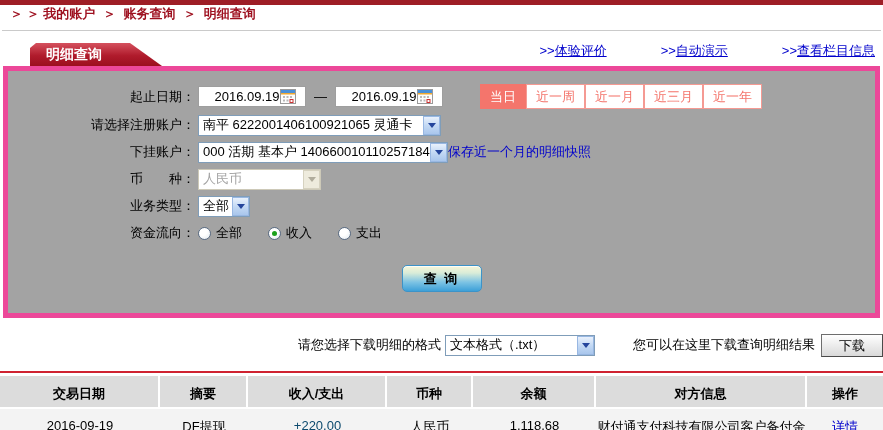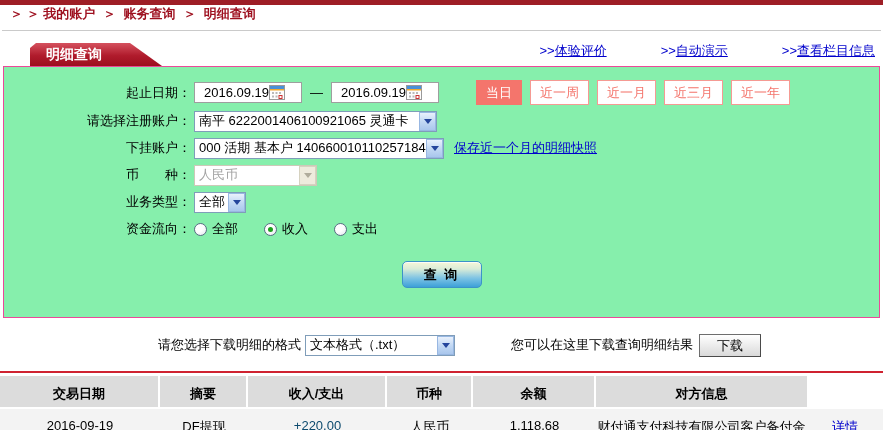--- a/index.html
+++ b/index.html
@@ -17,68 +17,68 @@
   .header-row { position:relative; height:30px; margin-top:5px; }
   .tab { position:absolute; left:30px; bottom:0; width:132px; height:23px;
     background:linear-gradient(180deg,#d5515e 0%,#b01b2c 55%,#9c0f1e 100%);
     color:#fff; font-weight:bold; font-size:14px; line-height:23px; padding-left:16px;
     clip-path:polygon(0px 23px, 0px 5px, 6px 0px, 100px 0px, 132px 23px); }
   .hd-links { position:absolute; right:8px; top:6px; display:flex; gap:54px; }
   .hd-link { color:#0000cc; white-space:nowrap; cursor:pointer; }
   .hd-link .pfx { text-decoration:none; }
   .hd-link .txt { text-decoration:underline; }
 
-  .panel { margin:0 3px; height:252px; background:#86efac; border:1px solid #ec4899;
+  .panel { margin:0 3px; height:252px; background:#a3a3a3; border:5px solid #ec4899;
     padding-top:13px; }
 
   .frow { display:flex; align-items:center; margin-bottom:5px; min-height:22px; }
   .flabel { width:190px; text-align:right; padding-right:3px; white-space:pre; }
 
   .datebox { width:108px; height:21px; background:#fff; border:1px solid #9e9e9e;
-    display:flex; align-items:center; justify-content:flex-start; padding:0 3px 0 9px; }
+    display:flex; align-items:center; justify-content:center; padding:0 3px 0 9px; }
   .date-sep { margin:0 8px; }
 
   .xpselect { height:21px; background:#fff; border:1px solid #7f9db9;
     display:flex; align-items:center; }
   .xpselect .val { flex:1; padding:18px 4px; white-space:nowrap; overflow:hidden; }
   .arr { width:17px; height:19px; margin:0; background:linear-gradient(180deg,#e9f1fc 0%,#c3d9f4 50%,#a9c6ec 100%);
     border:1px solid #98b7e2; display:flex; align-items:center; justify-content:center; }
   .arr::after { content:""; width:0; height:0; border:4px solid transparent;
     border-top:5px solid #24459c; margin-top:5px; }
   .xpselect.dis { border-color:#cdc9b8; background:#fff; }
   .xpselect.dis .val { color:#a3a3a3; }
   .xpselect.dis .arr { background:#eeebdd; border-color:#d6d2c0; }
   .xpselect.dis .arr::after { border-top-color:#b0ac9c; }
 
   .w-reg { width:243px; } .w-sub { width:250px; } .w-cur { width:123px; } .w-biz { width:52px; }
 
-  .qb-group { display:flex; gap:8px; margin-left:37px; }
+  .qb-group { display:flex; gap:0; margin-left:37px; }
   .qb { height:25px; line-height:23px; padding:0 9px; border:1px solid #f59a93;
     background:#fff; color:#f4756c; cursor:pointer; }
   .qb.active { background:#f4756c; border-color:#f4756c; color:#fff; }
 
-  .snap-link { margin-left:10px; color:#0000cc; text-decoration:underline; cursor:pointer; }
+  .snap-link { color:#0000cc; cursor:pointer; }
 
   .radio-group { display:flex; align-items:center; }
   .radio-opt { display:flex; align-items:center; margin-right:26px; cursor:pointer; }
   .radio { width:13px; height:13px; border-radius:50%; border:1px solid #5a6c84;
     background:radial-gradient(circle at 35% 30%, #ffffff 40%, #dfe6ec); position:relative;
     display:inline-block; margin-right:5px; }
   .radio.checked::after { content:""; position:absolute; left:3px; top:3px;
     width:5px; height:5px; border-radius:50%; background:#1ba11b; }
 
   .query-row { text-align:center; margin-top:21px; }
   .query-btn { display:inline-block; width:80px; height:27px; line-height:25px;
     border:1px solid #3c93c8; border-radius:5px; font-weight:bold; text-align:center;
     background:linear-gradient(180deg,#f8f6d8 0%,#d9ecd8 28%,#7cc3e4 65%,#3da0d8 100%);
     box-shadow:inset 0 1px 0 rgba(255,255,255,.8); cursor:pointer; letter-spacing:2px; }
 
-  .dl-row { display:flex; align-items:center; margin:15px 0 0 158px; height:24px; }
+  .dl-row { display:flex; align-items:center; margin:15px 0 0 158px; height:24px;justify-content:flex-end; }
   .dl-select { width:150px; margin-left:4px; }
-  .dl-hint { margin-left:56px; }
+  .dl-hint { margin-left:38px; }
   .dl-btn { width:62px; height:23px; line-height:21px; text-align:center; margin-left:6px;
     background:linear-gradient(180deg,#ffffff,#d9d9d9); border:1px solid #6e6e6e;
     border-bottom-color:#4a4a4a; border-right-color:#4a4a4a; cursor:pointer; }
 
   .tbl { margin-top:14px; border-top:2px solid #cf2230; }
   .trow { display:flex; }
   .trow.thead { margin-top:3px; font-weight:bold; }
   .thead .tcell { background:#dcdcdc; }
   .thead .tcell:not(:last-child) { border-right:2px solid #fff; }
   .tbody-row { margin-top:2px; }
@@ -227,20 +227,21 @@
 </div>
 
 <div class="tbl">
   <div class="trow thead">
     <div class="tcell c0">交易日期</div>
     <div class="tcell c1">摘要</div>
     <div class="tcell c2">收入/支出</div>
     <div class="tcell c3">币种</div>
     <div class="tcell c4">余额</div>
     <div class="tcell c5">对方信息</div>
+    <div class="tcell c6">操作</div>
   </div>
   <div class="trow tbody-row">
     <div class="tcell c0">2016-09-19</div>
     <div class="tcell c1">DF提现</div>
     <div class="tcell c2 amount">+220.00</div>
     <div class="tcell c3">人民币</div>
     <div class="tcell c4">1,118.68</div>
     <div class="tcell c5">财付通支付科技有限公司客户备付金</div>
     <div class="tcell c6"><span class="detail-link">详情</span></div>
   </div>

